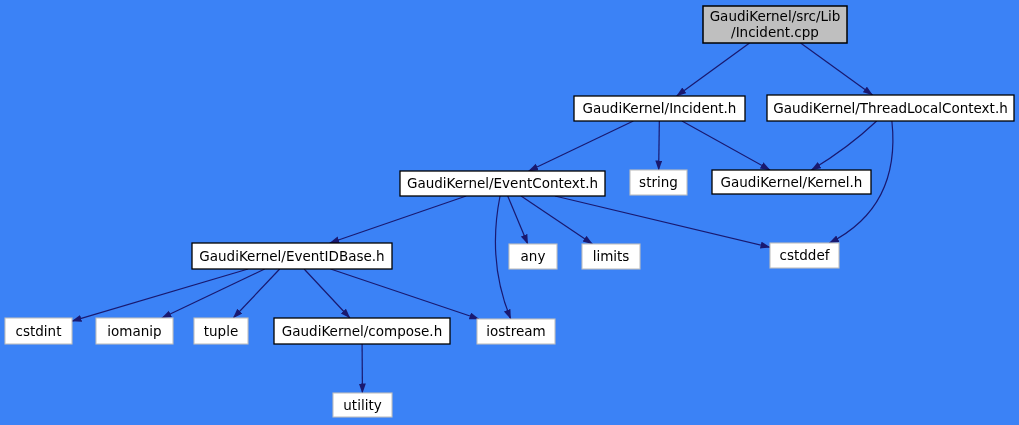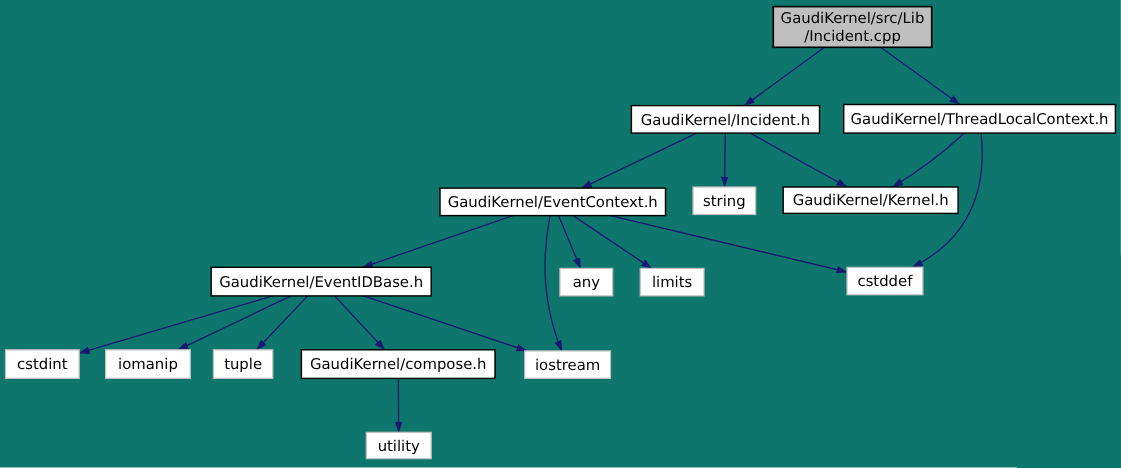--- a/index.html
+++ b/index.html
@@ -5,21 +5,21 @@
   html, body {
     margin: 0;
     padding: 0;
     background: #ffffff;
     font-family: "DejaVu Sans", "Liberation Sans", sans-serif;
   }
   .graph-wrap {
     position: relative;
     width: 1019px;
     height: 425px;
-    background: #0f766e;
+    background: #3b82f6;
     overflow: hidden;
   }
   svg { display: block; }
   svg text {
     font-family: "DejaVu Sans", "Liberation Sans", sans-serif;
     font-size: 13.5px;
     fill: #000000;
   }
   .edge {
     fill: none;

